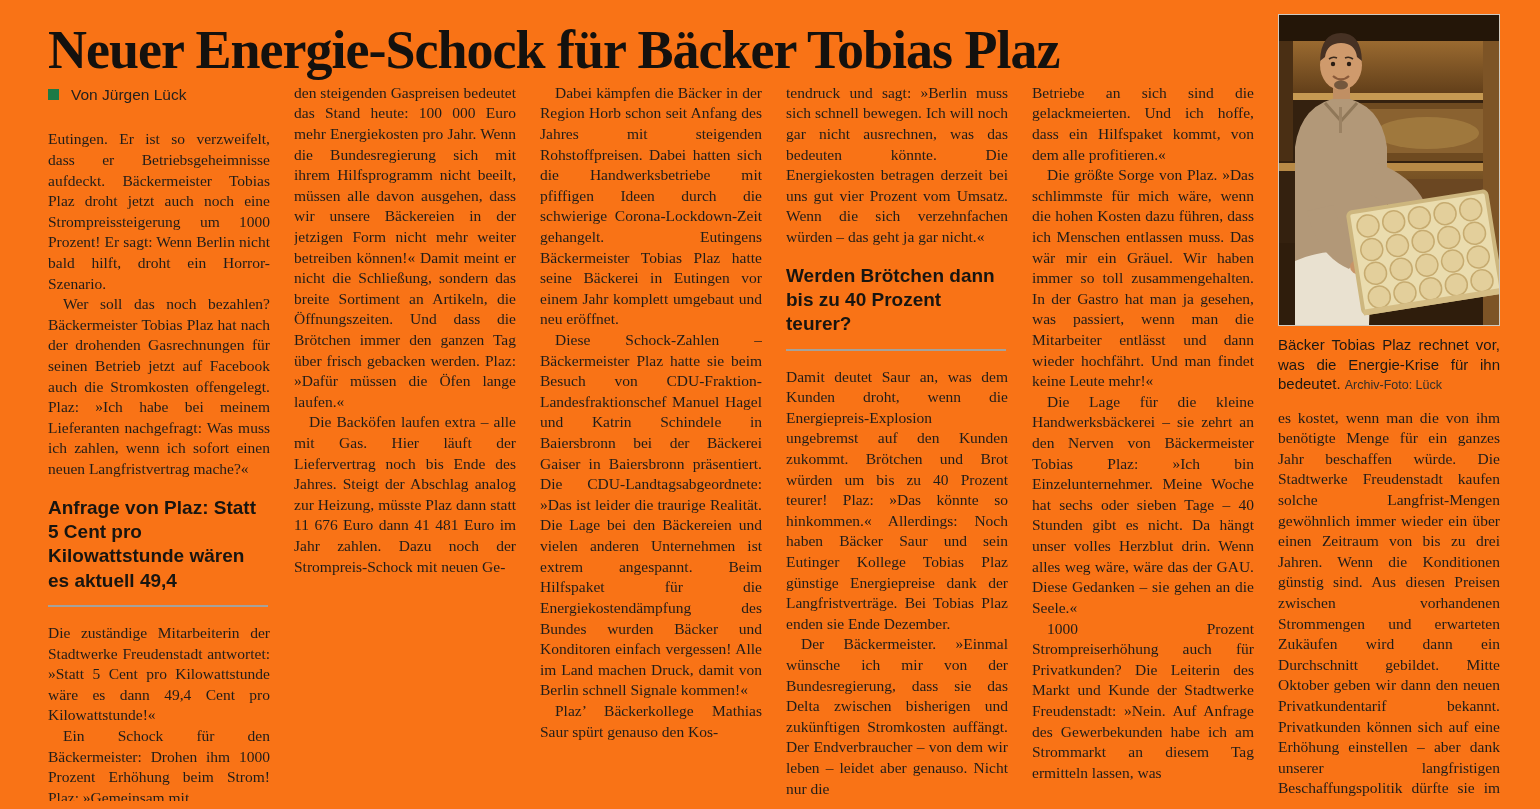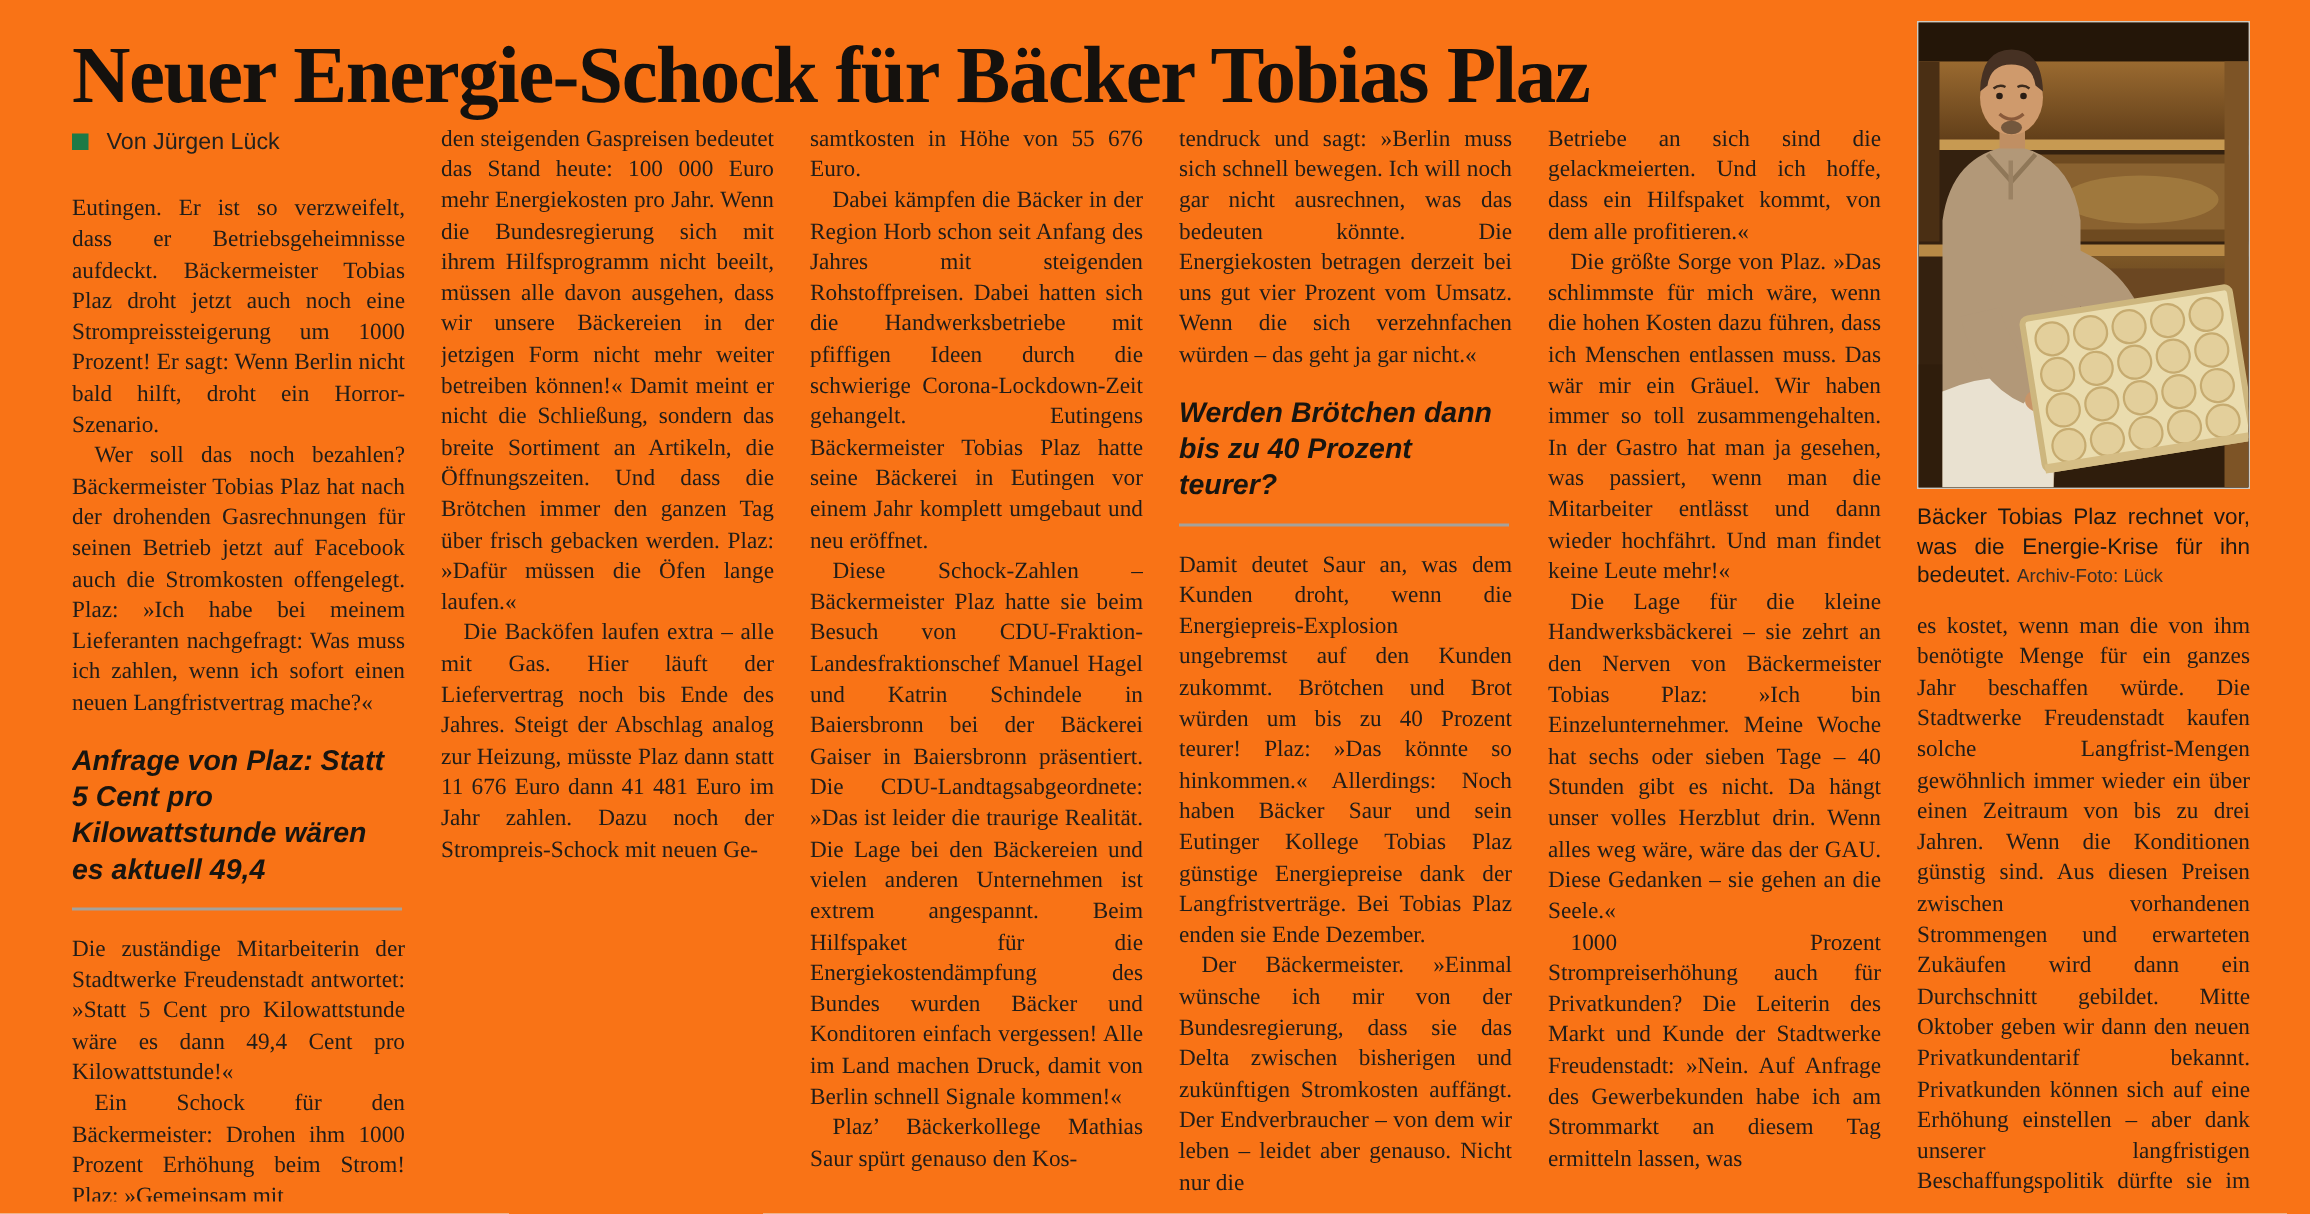--- a/index.html
+++ b/index.html
@@ -35,21 +35,21 @@
   .para.indent{text-indent:15px;}
   .para strong{font-weight:400;}
   .byline{
     font-family:"Liberation Sans", sans-serif; font-size:15.5px; color:#24211d;
     display:flex; align-items:center; gap:12px; margin:2px 0 24px; text-align:left;
   }
   .byline-square{width:11px; height:11px; background:#1d7a46; flex:none;}
   .crosshead{
     font-family:"Liberation Sans", sans-serif;
     font-size:19px; line-height:1.28; font-weight:700; color:#181510;
-    text-align:left; margin:16px 0 12px;font-style:italic;
+    text-align:left; margin:16px 0 12px;
   }
   .divider{height:2px; background:#a5a29b; margin:4px 2px 16px 0; border:none;}
   .side{width:222px; flex:none; display:flex; flex-direction:column;}
   .photo{
     width:222px; height:312px; flex:none;
     border:1px solid #cfcbc2; box-sizing:border-box; background:#34210f;
     overflow:hidden;
   }
   .photo svg{display:block;}
   .caption{
@@ -82,21 +82,20 @@
             <h3 class="crosshead">Anfrage von Plaz: Statt 5 Cent pro Kilowattstunde wären es aktuell 49,4</h3>
             <div class="divider"></div>
             <p class="para">Die zuständige Mitarbeiterin der Stadtwerke Freudenstadt antwortet: »Statt 5 Cent pro Kilowattstunde wäre es dann 49,4 Cent pro Kilowattstunde!«</p>
             <p class="para indent">Ein Schock für den Bäckermeister: Drohen ihm 1000 Prozent Erhöhung beim Strom! Plaz: »Gemeinsam mit</p>
           </div>
         <div class="col">
             <p class="para">den steigenden Gaspreisen bedeutet das Stand heute: 100 000 Euro mehr Energiekosten pro Jahr. Wenn die Bundesregierung sich mit ihrem Hilfsprogramm nicht beeilt, müssen alle davon ausgehen, dass wir unsere Bäckereien in der jetzigen Form nicht mehr weiter betreiben können!« Damit meint er nicht die Schließung, sondern das breite Sortiment an Artikeln, die Öffnungszeiten. Und dass die Brötchen immer den ganzen Tag über frisch gebacken werden. Plaz: »Dafür müssen die Öfen lange laufen.«</p>
             <p class="para indent">Die Backöfen laufen extra – alle mit Gas. Hier läuft der Liefervertrag noch bis Ende des Jahres. Steigt der Abschlag analog zur Heizung, müsste Plaz dann statt 11 676 Euro dann 41 481 Euro im Jahr zahlen. Dazu noch der Strompreis-Schock mit neuen Ge-</p>
           </div>
         <div class="col">
-            <p class="para">samtkosten in Höhe von 55 676 Euro.</p>
             <p class="para indent">Dabei kämpfen die Bäcker in der Region Horb schon seit Anfang des Jahres mit steigenden Rohstoffpreisen. Dabei hatten sich die Handwerksbetriebe mit pfiffigen Ideen durch die schwierige Corona-Lockdown-Zeit gehangelt. Eutingens Bäckermeister Tobias Plaz hatte seine Bäckerei in Eutingen vor einem Jahr komplett umgebaut und neu eröffnet.</p>
             <p class="para indent">Diese Schock-Zahlen – Bäckermeister Plaz hatte sie beim Besuch von CDU-Fraktion-Landesfraktionschef Manuel Hagel und Katrin Schindele in Baiersbronn bei der Bäckerei Gaiser in Baiersbronn präsentiert. Die CDU-Landtagsabgeordnete: »Das ist leider die traurige Realität. Die Lage bei den Bäckereien und vielen anderen Unternehmen ist extrem angespannt. Beim Hilfspaket für die Energiekostendämpfung des Bundes wurden Bäcker und Konditoren einfach vergessen! Alle im Land machen Druck, damit von Berlin schnell Signale kommen!«</p>
             <p class="para indent">Plaz’ Bäckerkollege Mathias Saur spürt genauso den Kos-</p>
           </div>
         <div class="col">
             <p class="para">tendruck und sagt: »Berlin muss sich schnell bewegen. Ich will noch gar nicht ausrechnen, was das bedeuten könnte. Die Energiekosten betragen derzeit bei uns gut vier Prozent vom Umsatz. Wenn die sich verzehnfachen würden – das geht ja gar nicht.«</p>
             <h3 class="crosshead">Werden Brötchen dann bis zu 40 Prozent teurer?</h3>
             <div class="divider"></div>
             <p class="para">Damit deutet Saur an, was dem Kunden droht, wenn die Energiepreis-Explosion ungebremst auf den Kunden zukommt. Brötchen und Brot würden um bis zu 40 Prozent teurer! Plaz: »Das könnte so hinkommen.« Allerdings: Noch haben Bäcker Saur und sein Eutinger Kollege Tobias Plaz günstige Energiepreise dank der Langfristverträge. Bei Tobias Plaz enden sie Ende Dezember.</p>
             <p class="para indent">Der Bäckermeister. »Einmal wünsche ich mir von der Bundesregierung, dass sie das Delta zwischen bisherigen und zukünftigen Stromkosten auffängt. Der Endverbraucher – von dem wir leben – leidet aber genauso. Nicht nur die</p>

